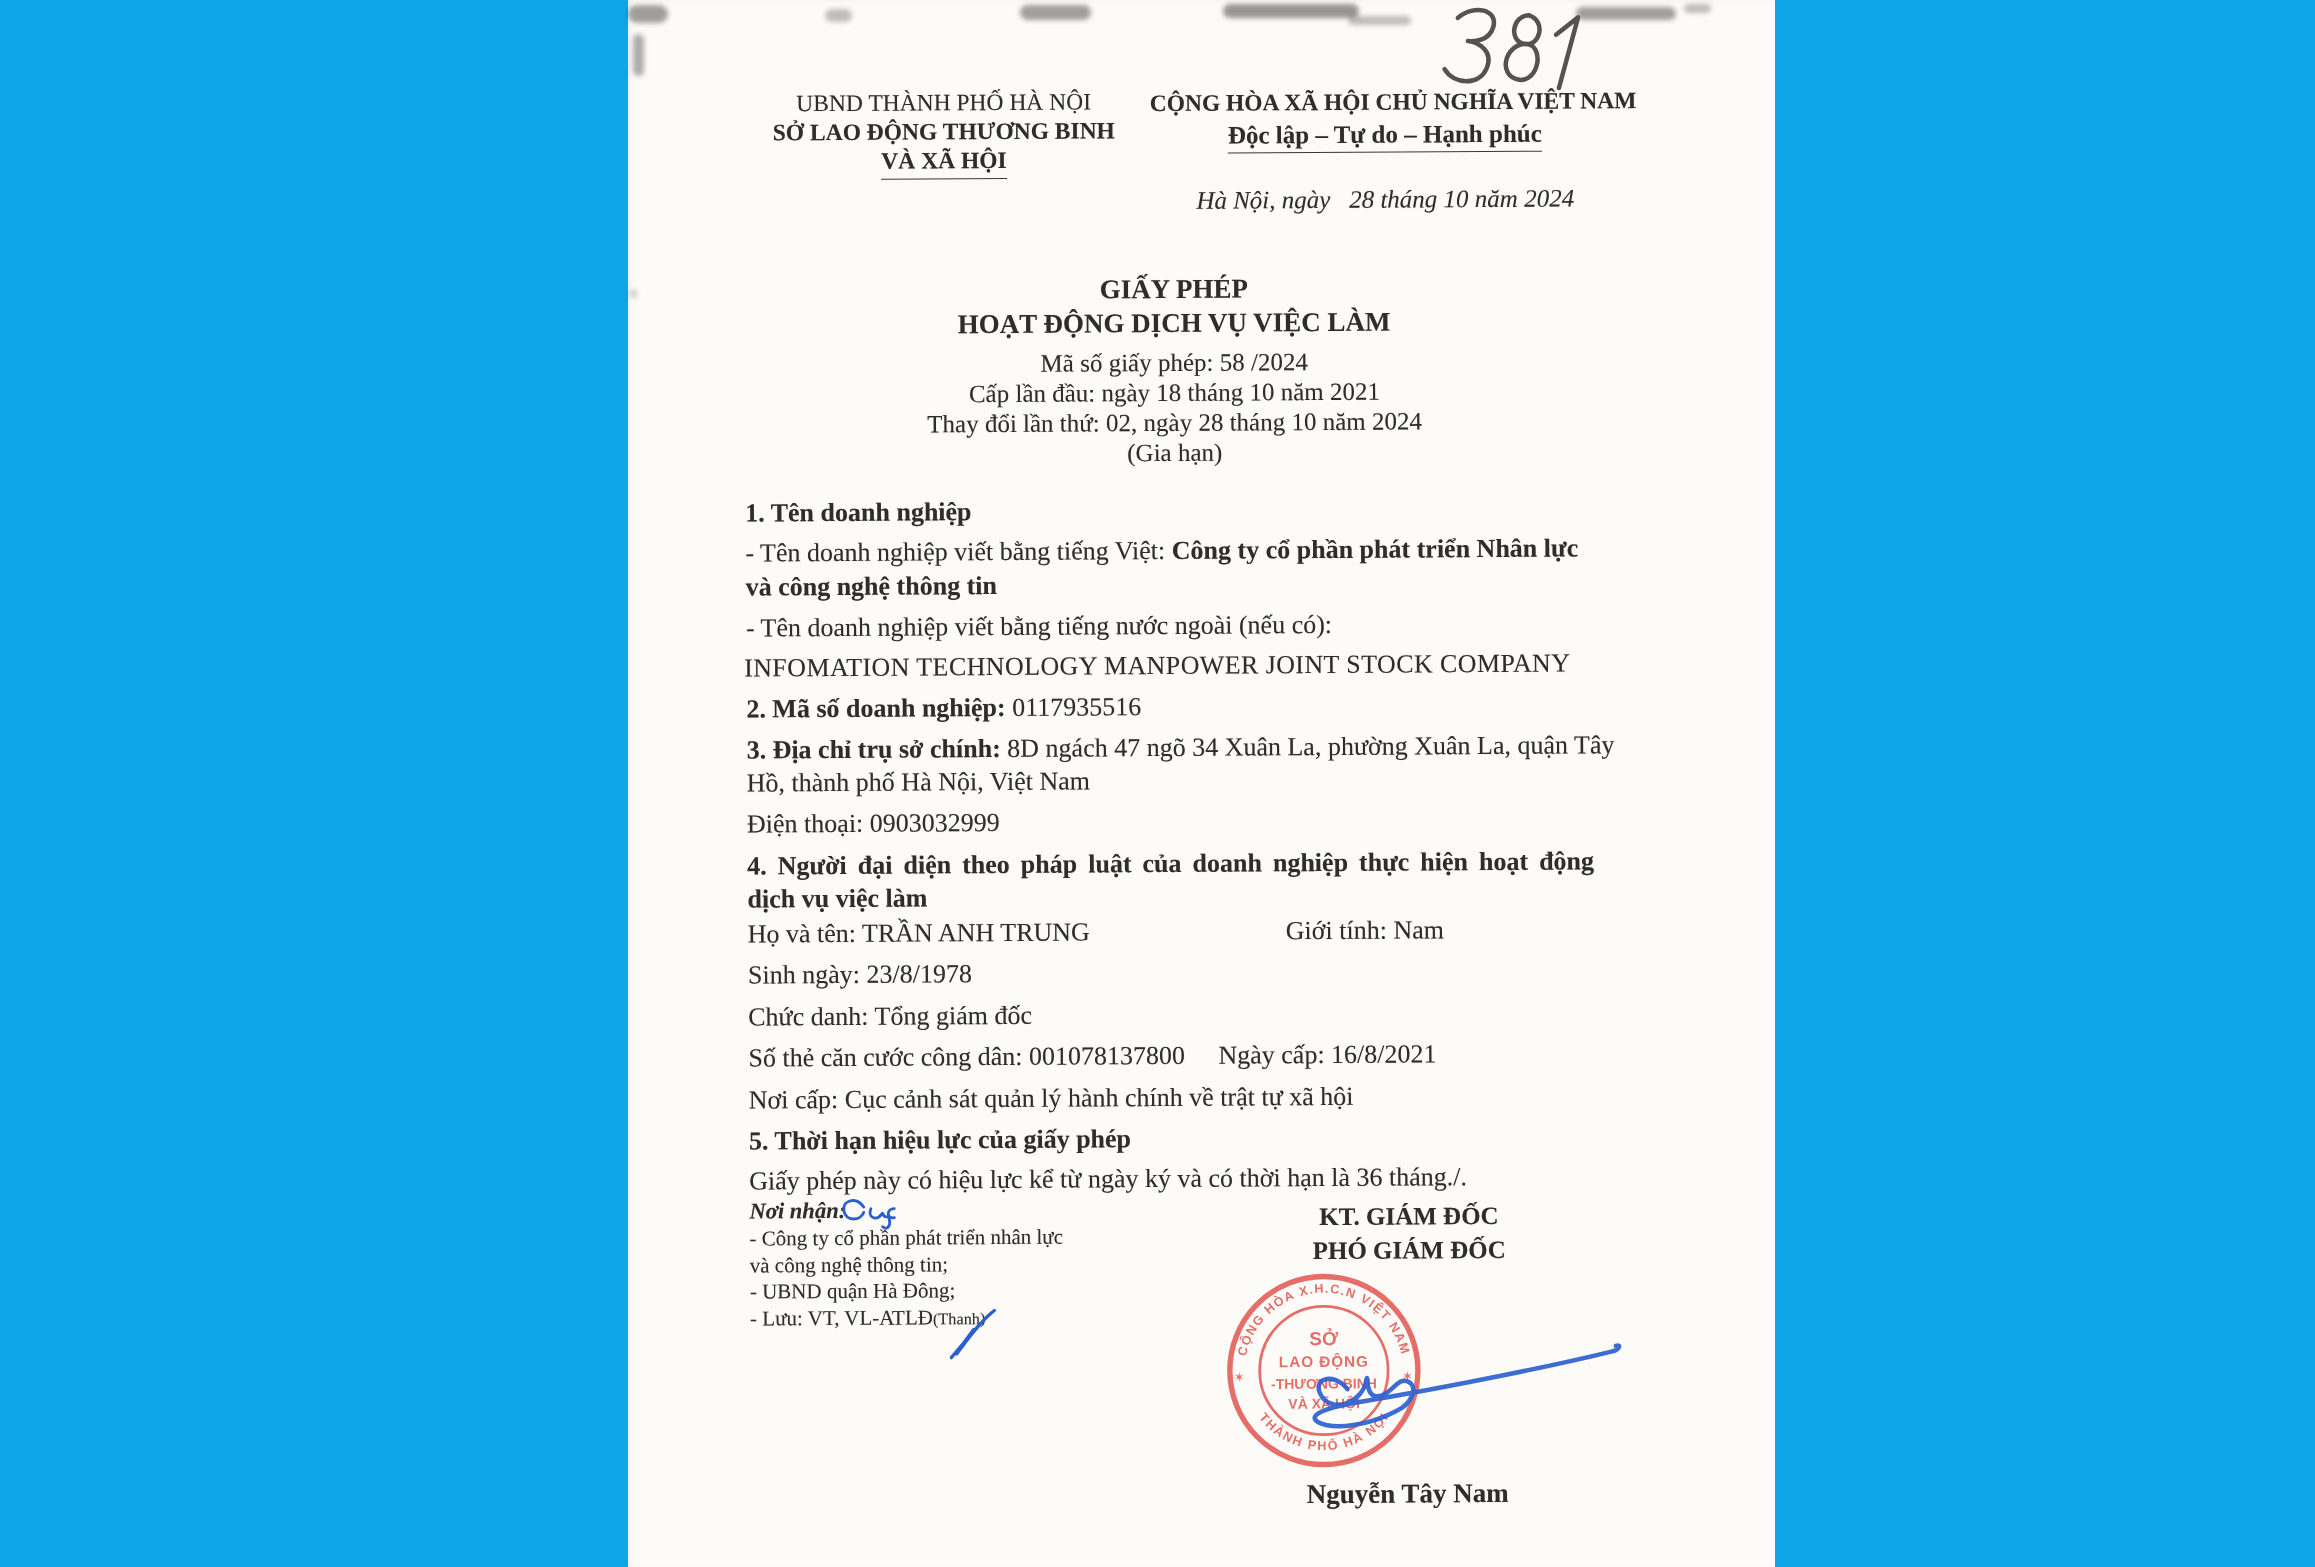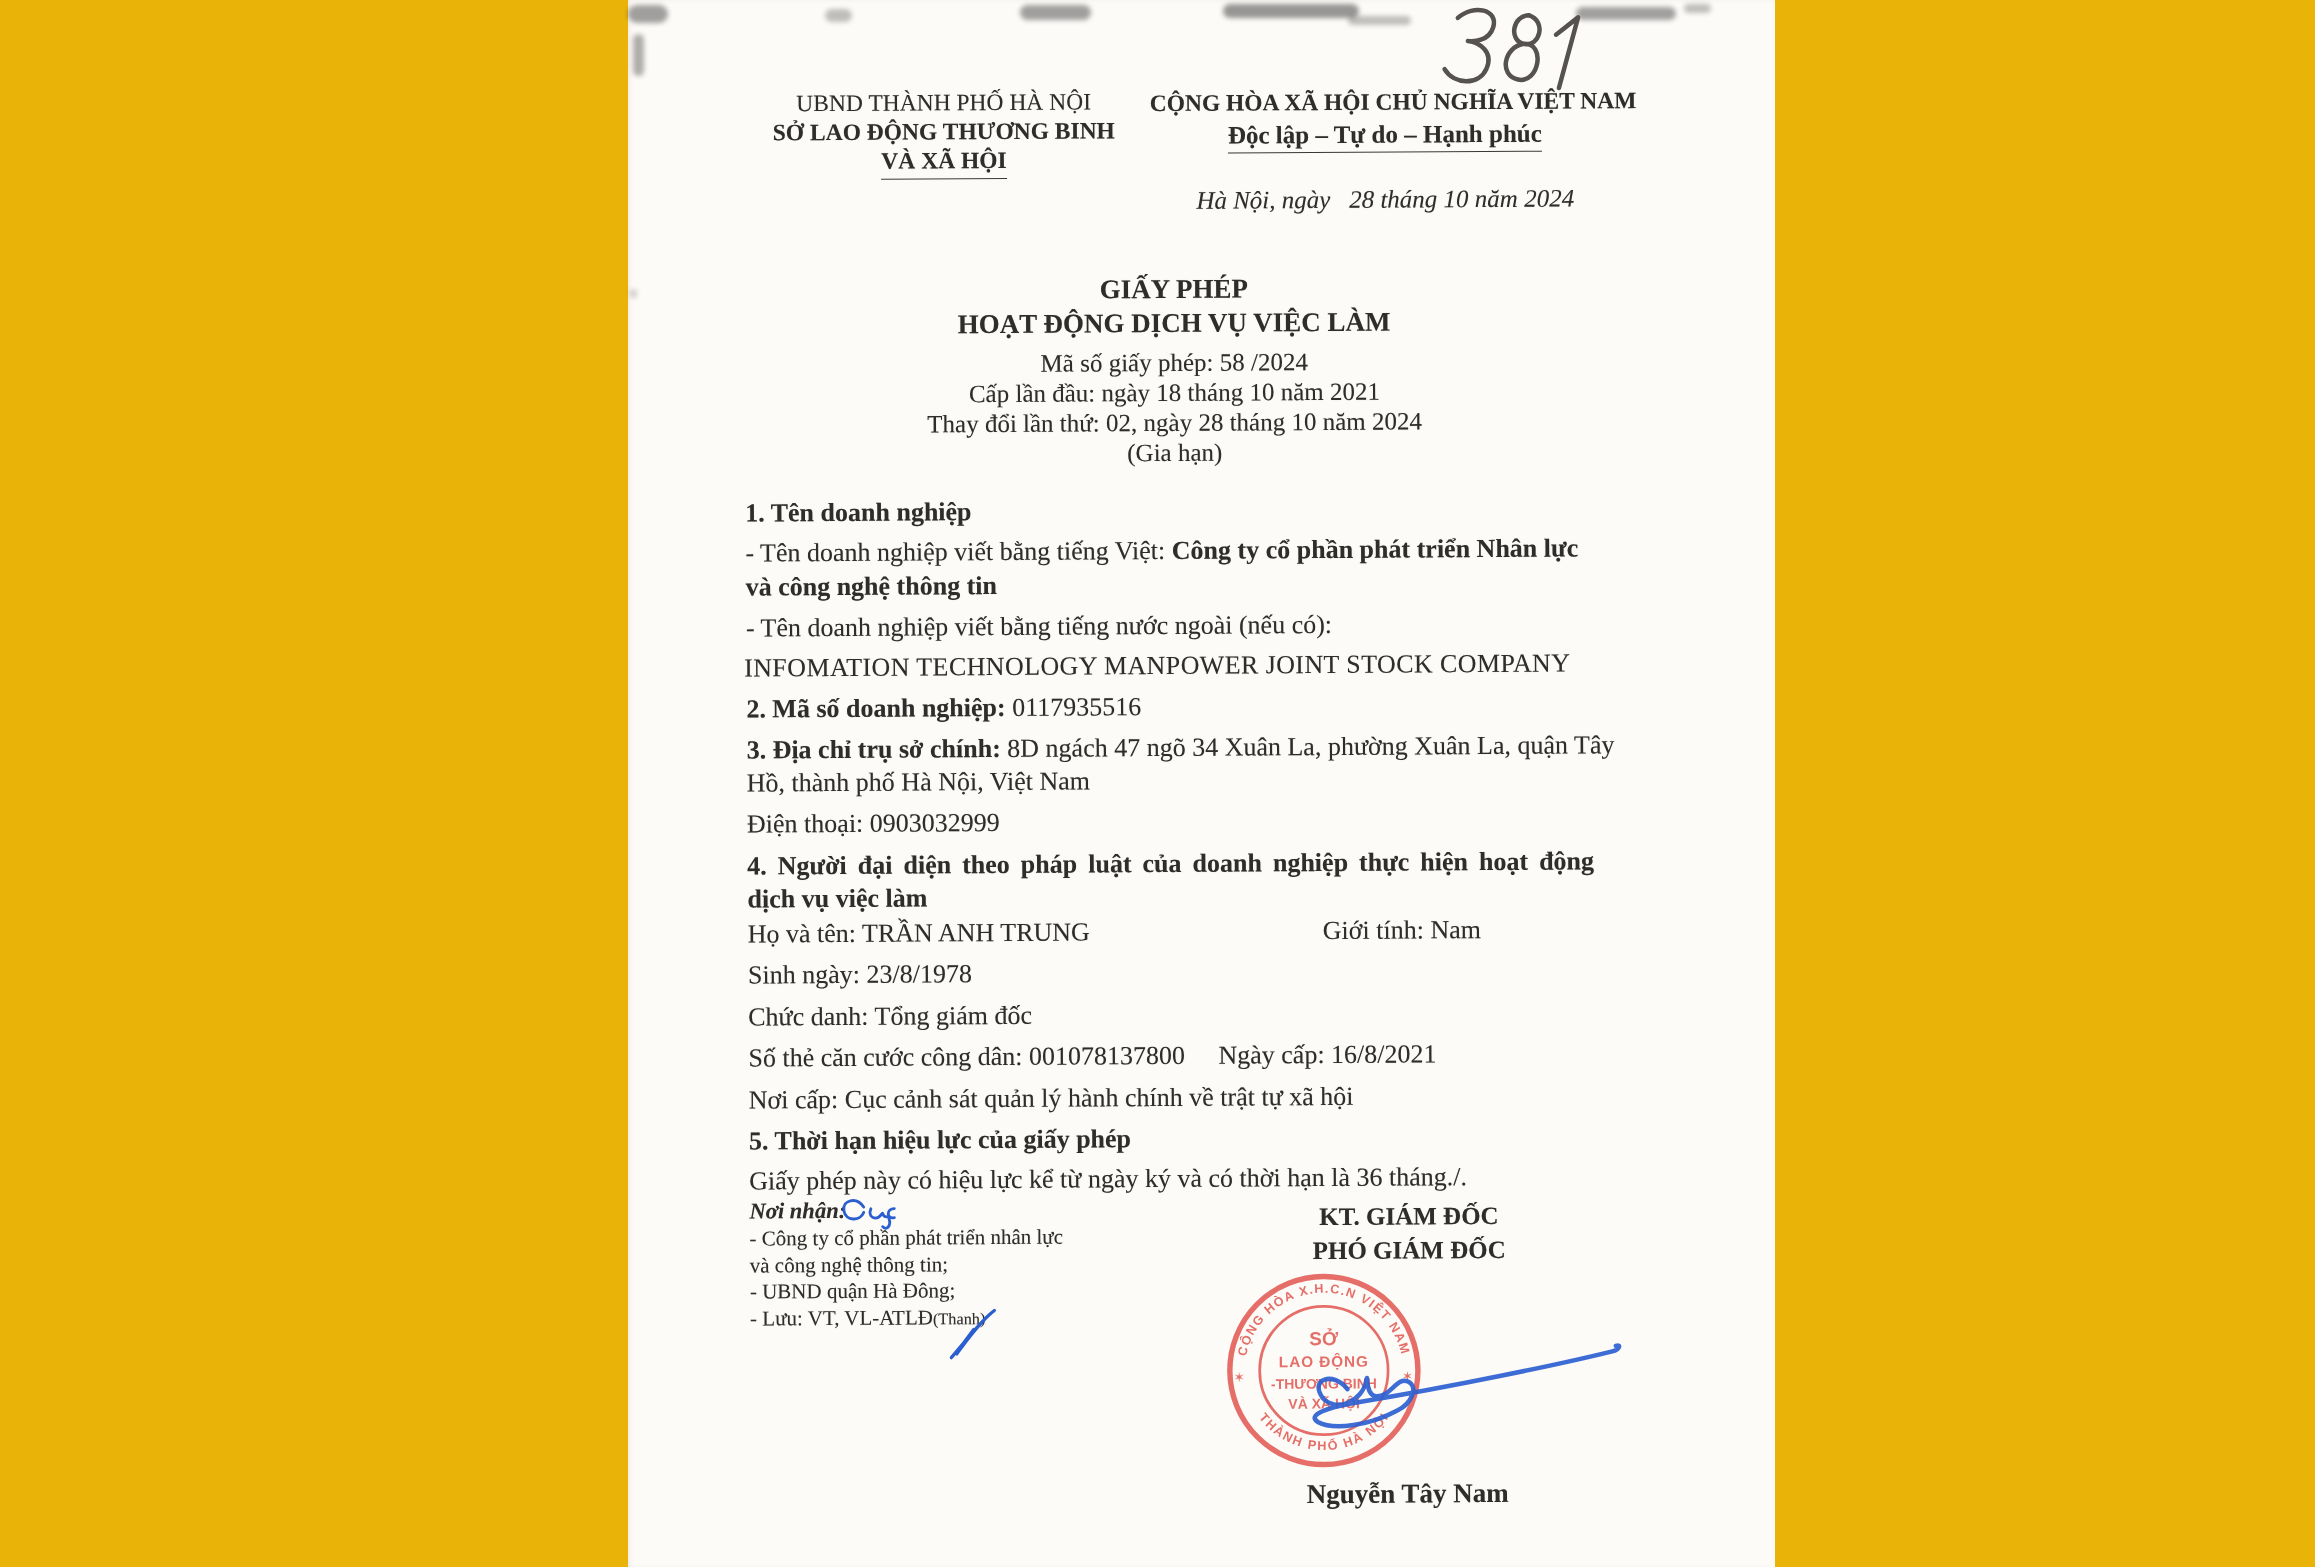--- a/index.html
+++ b/index.html
@@ -1,16 +1,16 @@
 <!DOCTYPE html>
 <html style="font-size:14.5px"><head>
 <meta charset="utf-8">
 <style>
   html,body{margin:0;padding:0;background:#ffffff;}
-  .canvas{position:relative;width:2316px;height:1568px;background:#eab308;overflow:hidden;
+  .canvas{position:relative;width:2316px;height:1568px;background:#0ea5e9;overflow:hidden;
           font-family:"Liberation Serif",serif;color:#2f2d2b;}
   .page{position:absolute;left:628px;top:0;width:1147px;height:1568px;background:#fcfbf8;
         box-shadow:inset 2.7px 0 6.3px -2.7px rgba(140,130,110,.22);}
   .abs{position:absolute;}
   .txt{color:#2f2d2b;text-shadow:0 0 0.9px rgba(47,45,43,.30);white-space:nowrap;}
   .b{font-weight:700;}
   .i{font-style:italic;}
   .c{text-align:center;}
   .u{border-bottom:1.8px solid #3a3836;padding-bottom:2.7px;display:inline-block;}
   .tilt{transform:rotate(-0.35deg);transform-origin:50% 0;}
@@ -81,21 +81,21 @@
       <span class="b">3. Địa chỉ trụ sở chính:</span><span> 8D ngách 47 ngõ 34 Xuân La, phường Xuân La, quận Tây</span>
     </div>
     <div class="abs txt" style="left:742px;top:766px;font-size:26px;">Hồ, thành phố Hà Nội, Việt Nam</div>
     <div class="abs txt" style="left:742px;top:807px;font-size:26px;">Điện thoại: 0903032999</div>
 
     <div class="abs txt b" style="left:742px;top:849px;font-size:26px;word-spacing:4.5px;">4. Người đại diện theo pháp luật của doanh nghiệp thực hiện hoạt động</div>
     <div class="abs txt b" style="left:742px;top:882px;font-size:26px;">dịch vụ việc làm</div>
 
     <div class="abs" style="left:742px;top:917px;width:870px;">
       <span class="txt" style="font-size:26px;">Họ và tên: TRẦN ANH TRUNG</span>
-      <span class="abs txt" style="left:538px;top:0;font-size:26px;margin-left:37px;">Giới tính: Nam</span>
+      <span class="abs txt" style="left:538px;top:0;font-size:26px;">Giới tính: Nam</span>
     </div>
     <div class="abs txt" style="left:742px;top:958px;font-size:26px;">Sinh ngày: 23/8/1978</div>
     <div class="abs txt" style="left:742px;top:1000px;font-size:26px;">Chức danh: Tổng giám đốc</div>
     <div class="abs" style="left:742px;top:1041px;width:870px;">
       <span class="txt" style="font-size:26px;">Số thẻ căn cước công dân: 001078137800</span>
       <span class="abs txt" style="left:470px;top:0;font-size:26px;">Ngày cấp: 16/8/2021</span>
     </div>
     <div class="abs txt" style="left:742px;top:1083px;font-size:26px;">Nơi cấp: Cục cảnh sát quản lý hành chính về trật tự xã hội</div>
 
     <div class="abs txt b" style="left:742px;top:1124px;font-size:26px;">5. Thời hạn hiệu lực của giấy phép</div>

